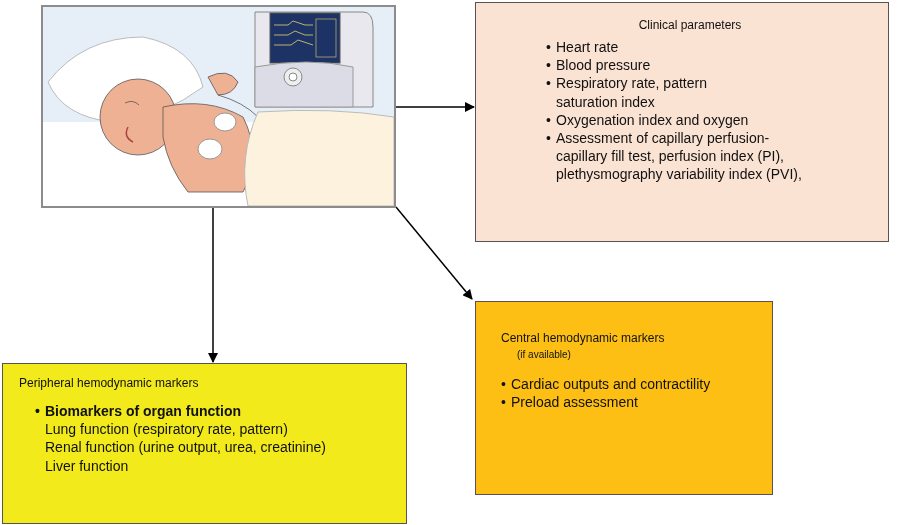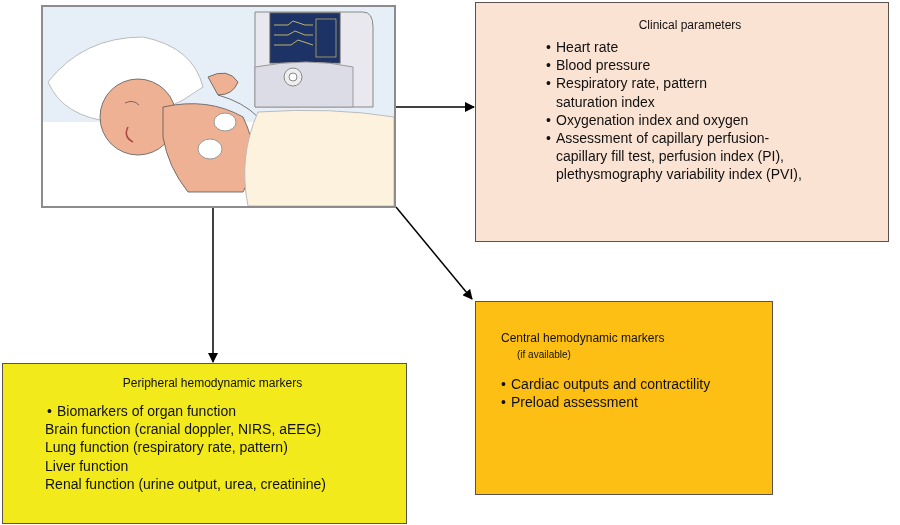--- a/index.html
+++ b/index.html
@@ -12,23 +12,23 @@
   #peripheral { left: 2px; top: 363px; width: 405px; height: 161px; background: #f2ea1a; }
   .title { font-weight: normal; font-size: 12px; }
   ul { list-style: none; margin: 0; padding: 0; }
   li { font-size: 14px; line-height: 18.2px; }
   .bul { display: inline-block; width: 10px; }
   #clinical .title { position: absolute; top: 15px; left: 0; width: 100%; text-align: center; padding-left: 16px; box-sizing: border-box; }
   #clinical ul { position: absolute; top: 35px; left: 70px; }
   #central .title { position: absolute; top: 29px; left: 25px; }
   #central .sub { position: absolute; top: 47px; left: 25px; font-size: 10px; margin-left: 16px; }
   #central ul { position: absolute; top: 73px; left: 25px; }
-  #peripheral .title { position: absolute; top: 12px; left: 8px; width: 100%; text-align: center; }
+  #peripheral .title { position: absolute; top: 12px; left: 16px; width: 100%; }
   #peripheral ul { position: absolute; top: 38px; left: 32px; }
-  #peripheral li.bold { font-weight: normal; margin-left: 12px; }
+  #peripheral li.bold { font-weight: bold; }
   svg.arrows { position: absolute; left: 0; top: 0; }
 </style>
 </head>
 <body>
 
 <svg class="arrows" width="900" height="525">
   <defs>
     <marker id="ah" markerWidth="10" markerHeight="10" refX="9" refY="5" orient="auto" markerUnits="userSpaceOnUse">
       <path d="M0,0 L10,5 L0,10 z" fill="#000"></path>
     </marker>
@@ -92,18 +92,17 @@
   <ul id="central-list">
       <li><span class="bul">•</span><span>Cardiac outputs and contractility</span></li>
       <li><span class="bul">•</span><span>Preload assessment</span></li>
     </ul>
 </div>
 
 <div class="box" id="peripheral">
   <div class="title">Peripheral hemodynamic markers</div>
   <ul id="peripheral-list">
       <li class="bold"><span class="bul">•</span><span>Biomarkers of organ function</span></li>
-      <li><span class="bul"></span><span>Brain function (cranial doppler, NIRS, aEEG)</span></li>
       <li><span class="bul"></span><span>Lung function (respiratory rate, pattern)</span></li>
+      <li><span class="bul"></span><span>Renal function (urine output, urea, creatinine)</span></li>
       <li><span class="bul"></span><span>Liver function</span></li>
-      <li><span class="bul"></span><span>Renal function (urine output, urea, creatinine)</span></li>
     </ul>
 </div>
 
 </body></html>

